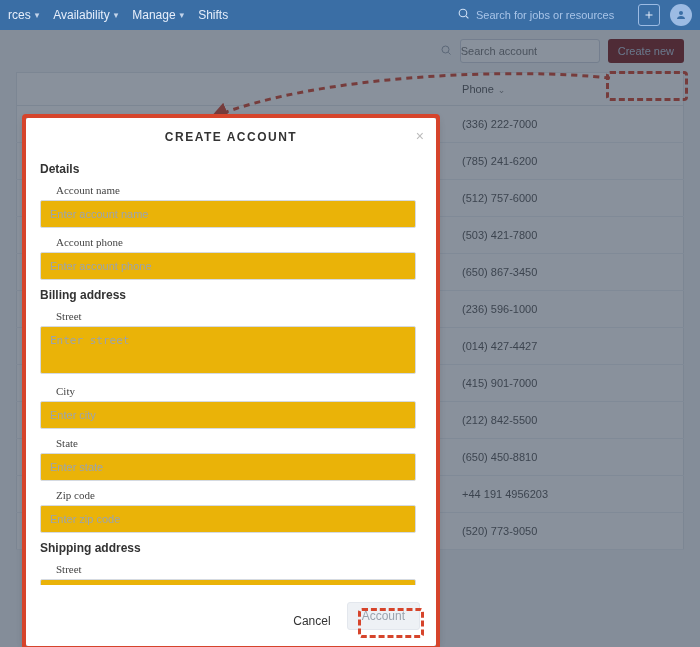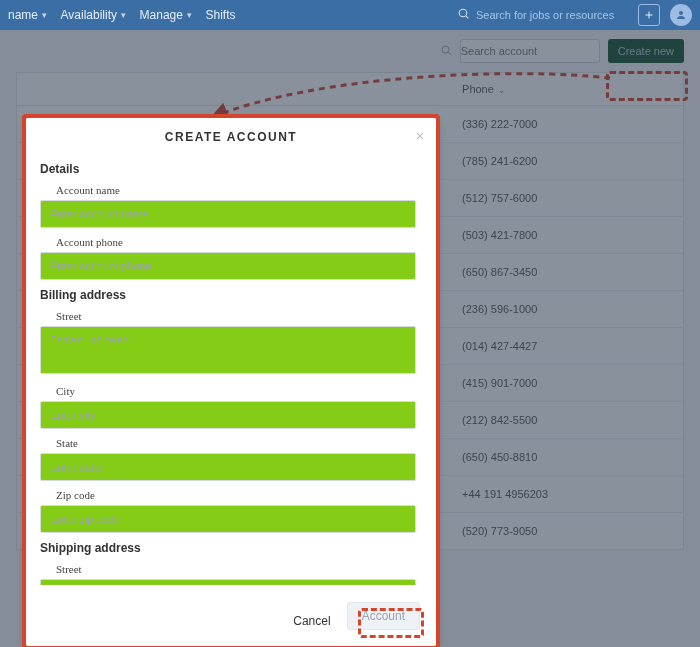--- a/index.html
+++ b/index.html
@@ -11,21 +11,21 @@
   .topbar .spacer { flex: 1; }
   .topbar .search { display: flex; align-items: center; gap: 6px; color: #cfe0f5; }
   .topbar .search input { background: transparent; border: none; outline: none; color: #cfe0f5; width: 150px; font-size: 11px; }
   .topbar .search input::placeholder { color: #a8c4e8; }
   .topbar .plus { width: 22px; height: 22px; border:1px solid #9cbbe3; display:flex; align-items:center; justify-content:center; border-radius:3px; margin-left:12px; cursor:pointer; }
   .topbar .avatar { width:22px; height:22px; border-radius:50%; background:#9cbbe3; display:flex; align-items:center; justify-content:center; margin-left:10px; color:#3a6ea5; cursor:pointer; }
 
   .page { background: #f3f5f8; height: 617px; position: relative; }
   .toolbar { height: 42px; display:flex; align-items:center; padding: 0 16px; justify-content:flex-end; gap: 8px; }
   .toolbar input.filter { width: 140px; height: 24px; border:1px solid #d0d6df; border-radius:3px; padding: 0 0; font-size:11px; color:#888; background:#fff; }
-  .create-new { height: 24px; background:#14532d; color:#b8c8dc; border:none; border-radius:3px; padding:0 10px; font-size:11px; cursor:pointer; }
+  .create-new { height: 24px; background:#7f1d1d; color:#b8c8dc; border:none; border-radius:3px; padding:0 10px; font-size:11px; cursor:pointer; }
 
   .annot-box-create { position:absolute; top:41px; right:12px; width:82px; height:30px; border:3px dashed #d6442b; border-radius:4px; pointer-events:none; z-index:5; }
   .annot-arrow { position:absolute; top:38px; left:180px; z-index:5; pointer-events:none; }
 
   .tablewrap { padding: 0 16px; }
   .tbl { width:100%; background:#fff; border:1px solid #e2e6ec; border-collapse:collapse; }
   .tbl th { text-align:left; font-weight:500; font-size:11px; color:#555; padding:10px 12px; border-bottom:1px solid #e2e6ec; }
   .tbl th .chev { font-size:9px; margin-left:4px; color:#888; }
   .tbl td { padding:12px 12px; border-bottom:1px solid #eceff3; font-size:11px; color:#555; }
   .tbl td:first-child { text-align:right; color:#888; width:65%; }
@@ -36,35 +36,35 @@
   .modal-outline { position:absolute; top:84px; left:22px; width:418px; height:536px; border:4px solid #d6442b; z-index:25; pointer-events:none; border-radius:4px; }
   .modal-head { position:relative; text-align:center; padding:12px 4px 10px; }
   .modal-head h2 { font-size:12px; letter-spacing:1.5px; font-weight:600; color:#333; }
   .modal-close { position:absolute; right:12px; top:10px; color:#bbb; cursor:pointer; font-size:14px; }
   .modal-body { flex:1; overflow:hidden; position:relative; padding: 0 14px 0 14px; }
   .modal-body .scroll { height:100%; overflow-y:auto; padding-right:6px; }
   .modal-body .scroll::-webkit-scrollbar { width:6px; }
   .modal-body .scroll::-webkit-scrollbar-thumb { background:#c9ced6; border-radius:3px; }
   .sect { font-weight:600; font-size:12px; margin:8px 0 6px; }
   .lbl { font-size:11px; color:#444; margin:8px 16px 4px;font-family:Liberation Serif, serif; }
-  .fld { width:100%; border:1px solid #d5dae1; border-radius:2px; padding:7px 9px; font-size:11px; color:#333; background:#84cc16; }
+  .fld { width:100%; border:1px solid #d5dae1; border-radius:2px; padding:7px 9px; font-size:11px; color:#333; background:#eab308; }
   .fld::placeholder { color:#9aa3ae; }
   textarea.fld { height:48px; resize:none; }
   .modal-foot { display:flex; justify-content:flex-end; align-items:center; gap:10px; padding:12px 16px; border-top:0; }
   .btn-cancel { background:none; border:none; font-size:12px; color:#333; cursor:pointer; padding:6px 6px;margin-top:11px; }
   .btn-create { background:#eef1f5; border:1px solid #e3e7ed; color:#9aa3ae; font-size:12px; padding:6px 14px; border-radius:3px; cursor:pointer; }
   .annot-box-btn { position:absolute; bottom:8px; right:12px; width:66px; height:30px; border:3px dashed #d6442b; border-radius:4px; z-index:30; pointer-events:none; }
 </style>
 </head>
 <body>
 
 <div class="topbar">
   <div class="nav">
     <span class="nav-item">
-        <span>name</span>
+        <span>rces</span>
         <span class="chev">▾</span>
       </span>
     <span class="nav-item">
         <span>Availability</span>
         <span class="chev">▾</span>
       </span>
     <span class="nav-item">
         <span>Manage</span>
         <span class="chev">▾</span>
       </span>

